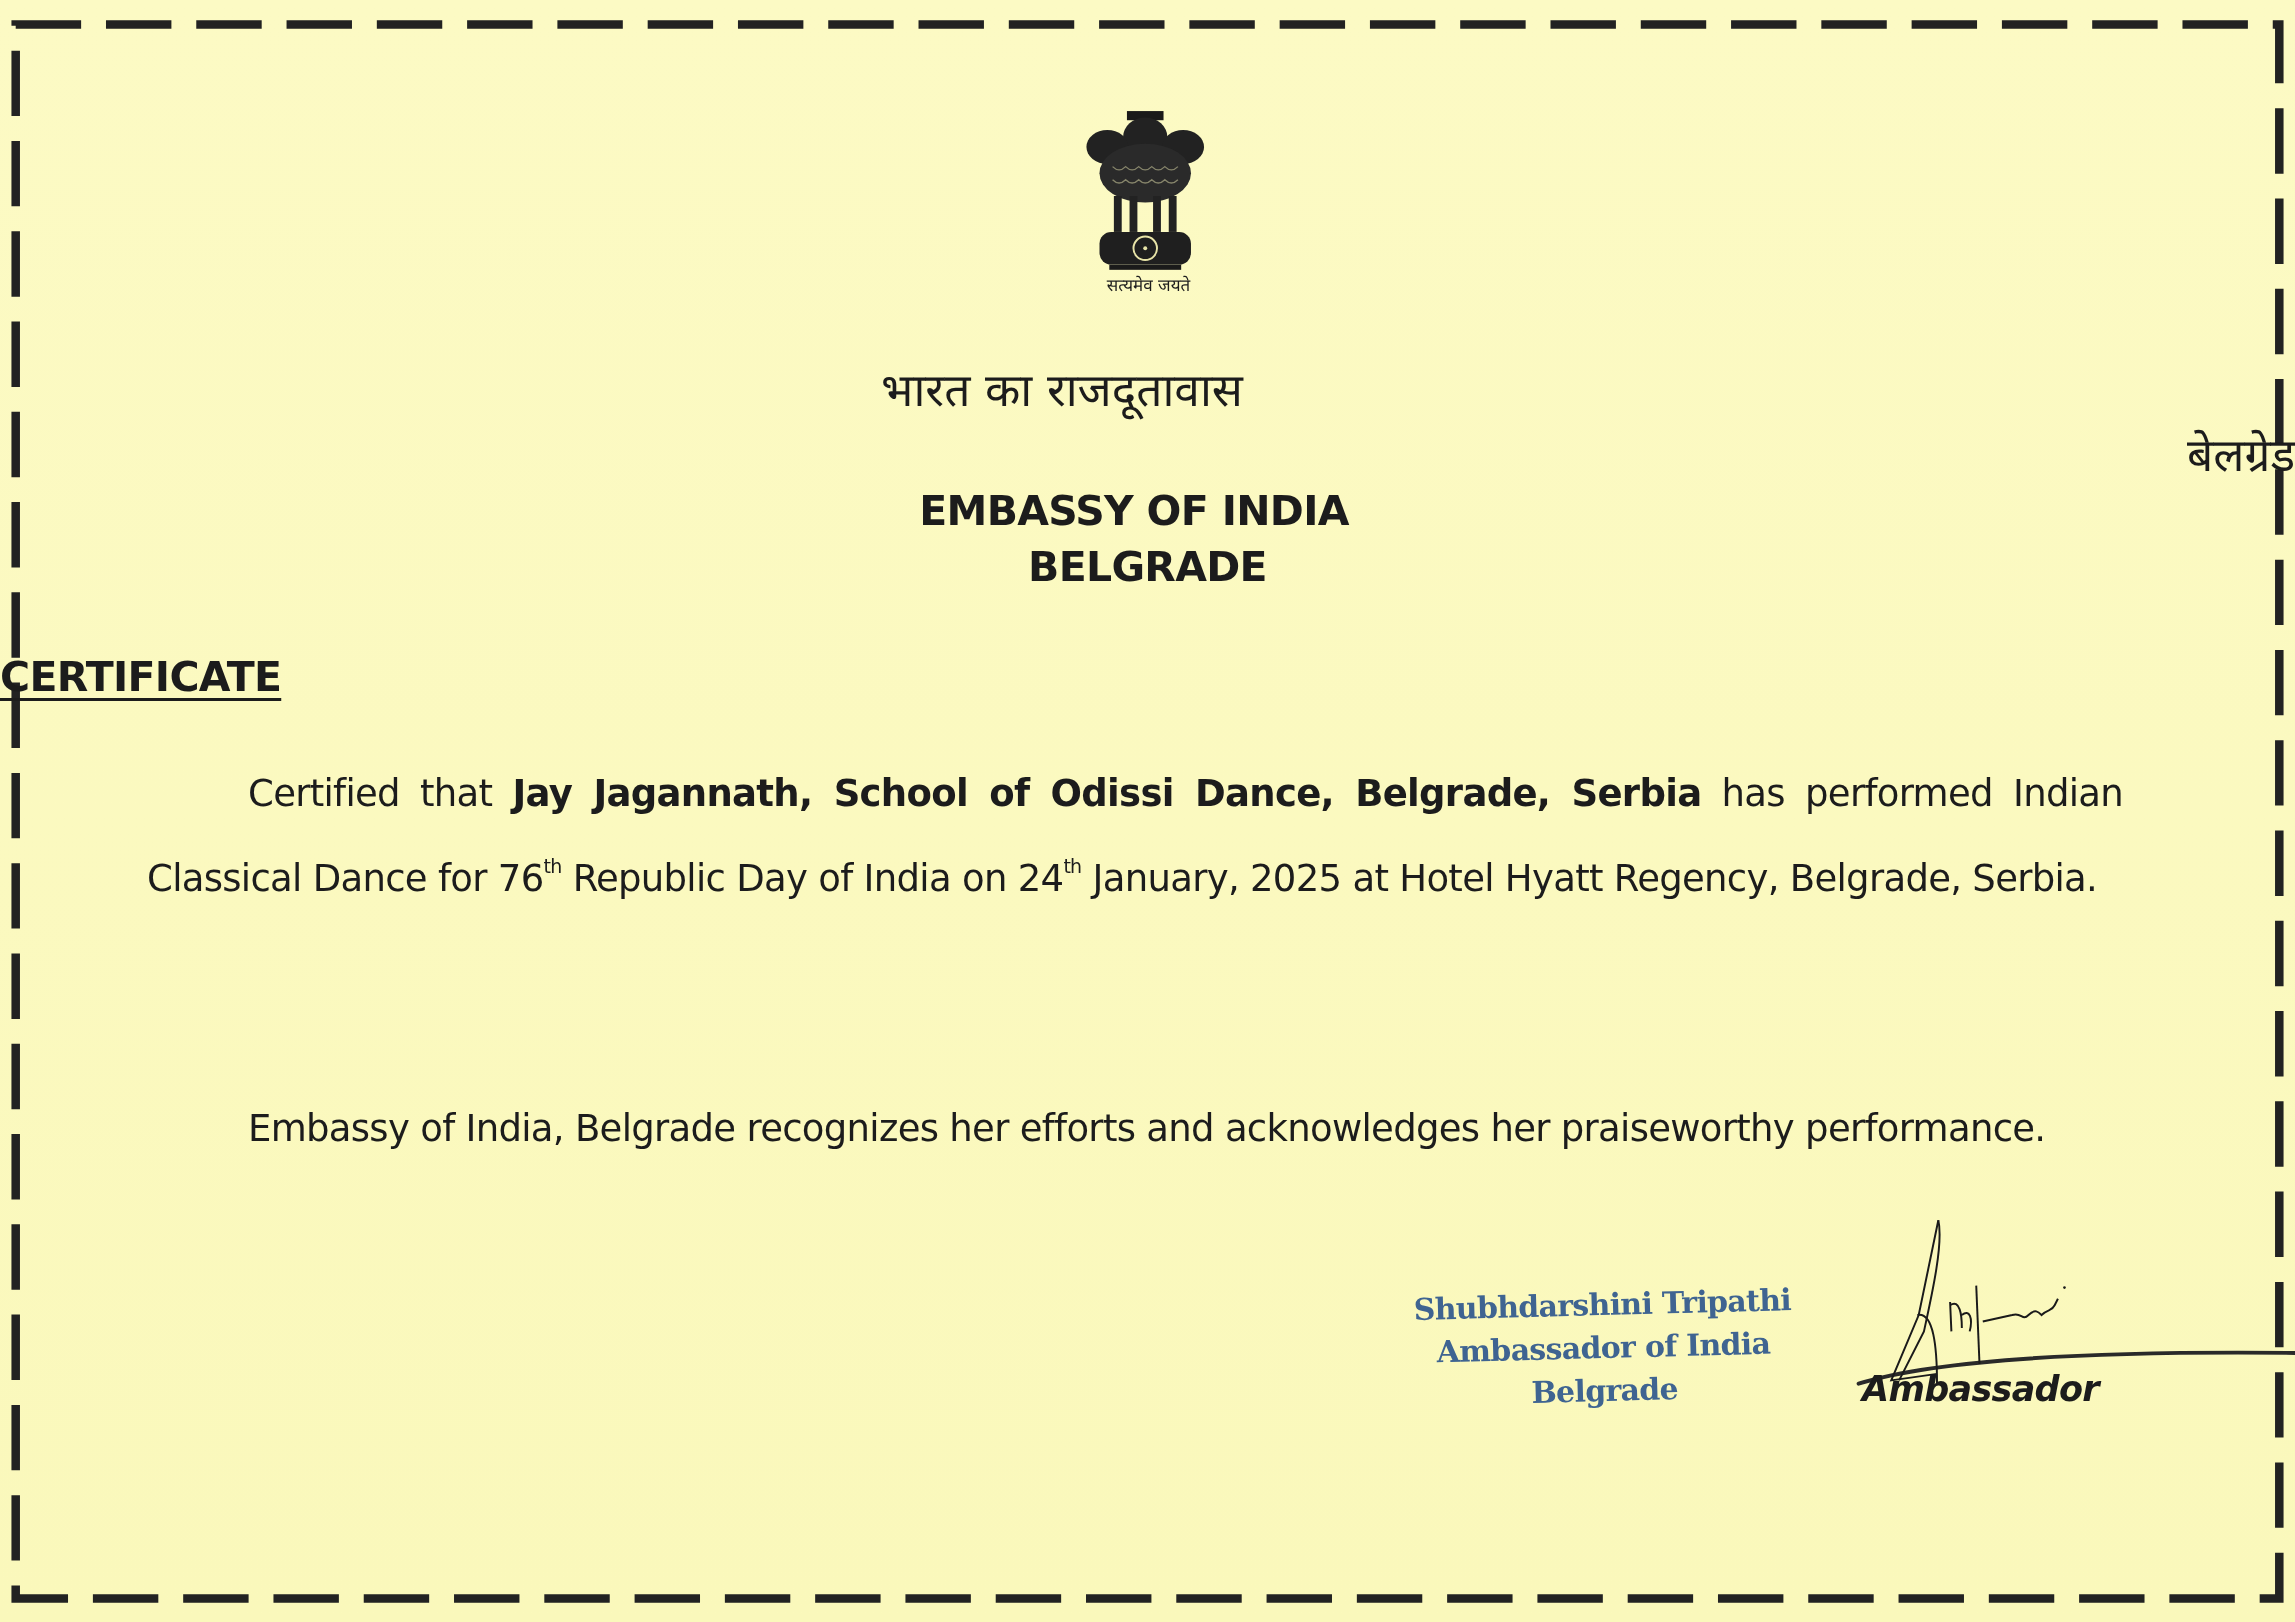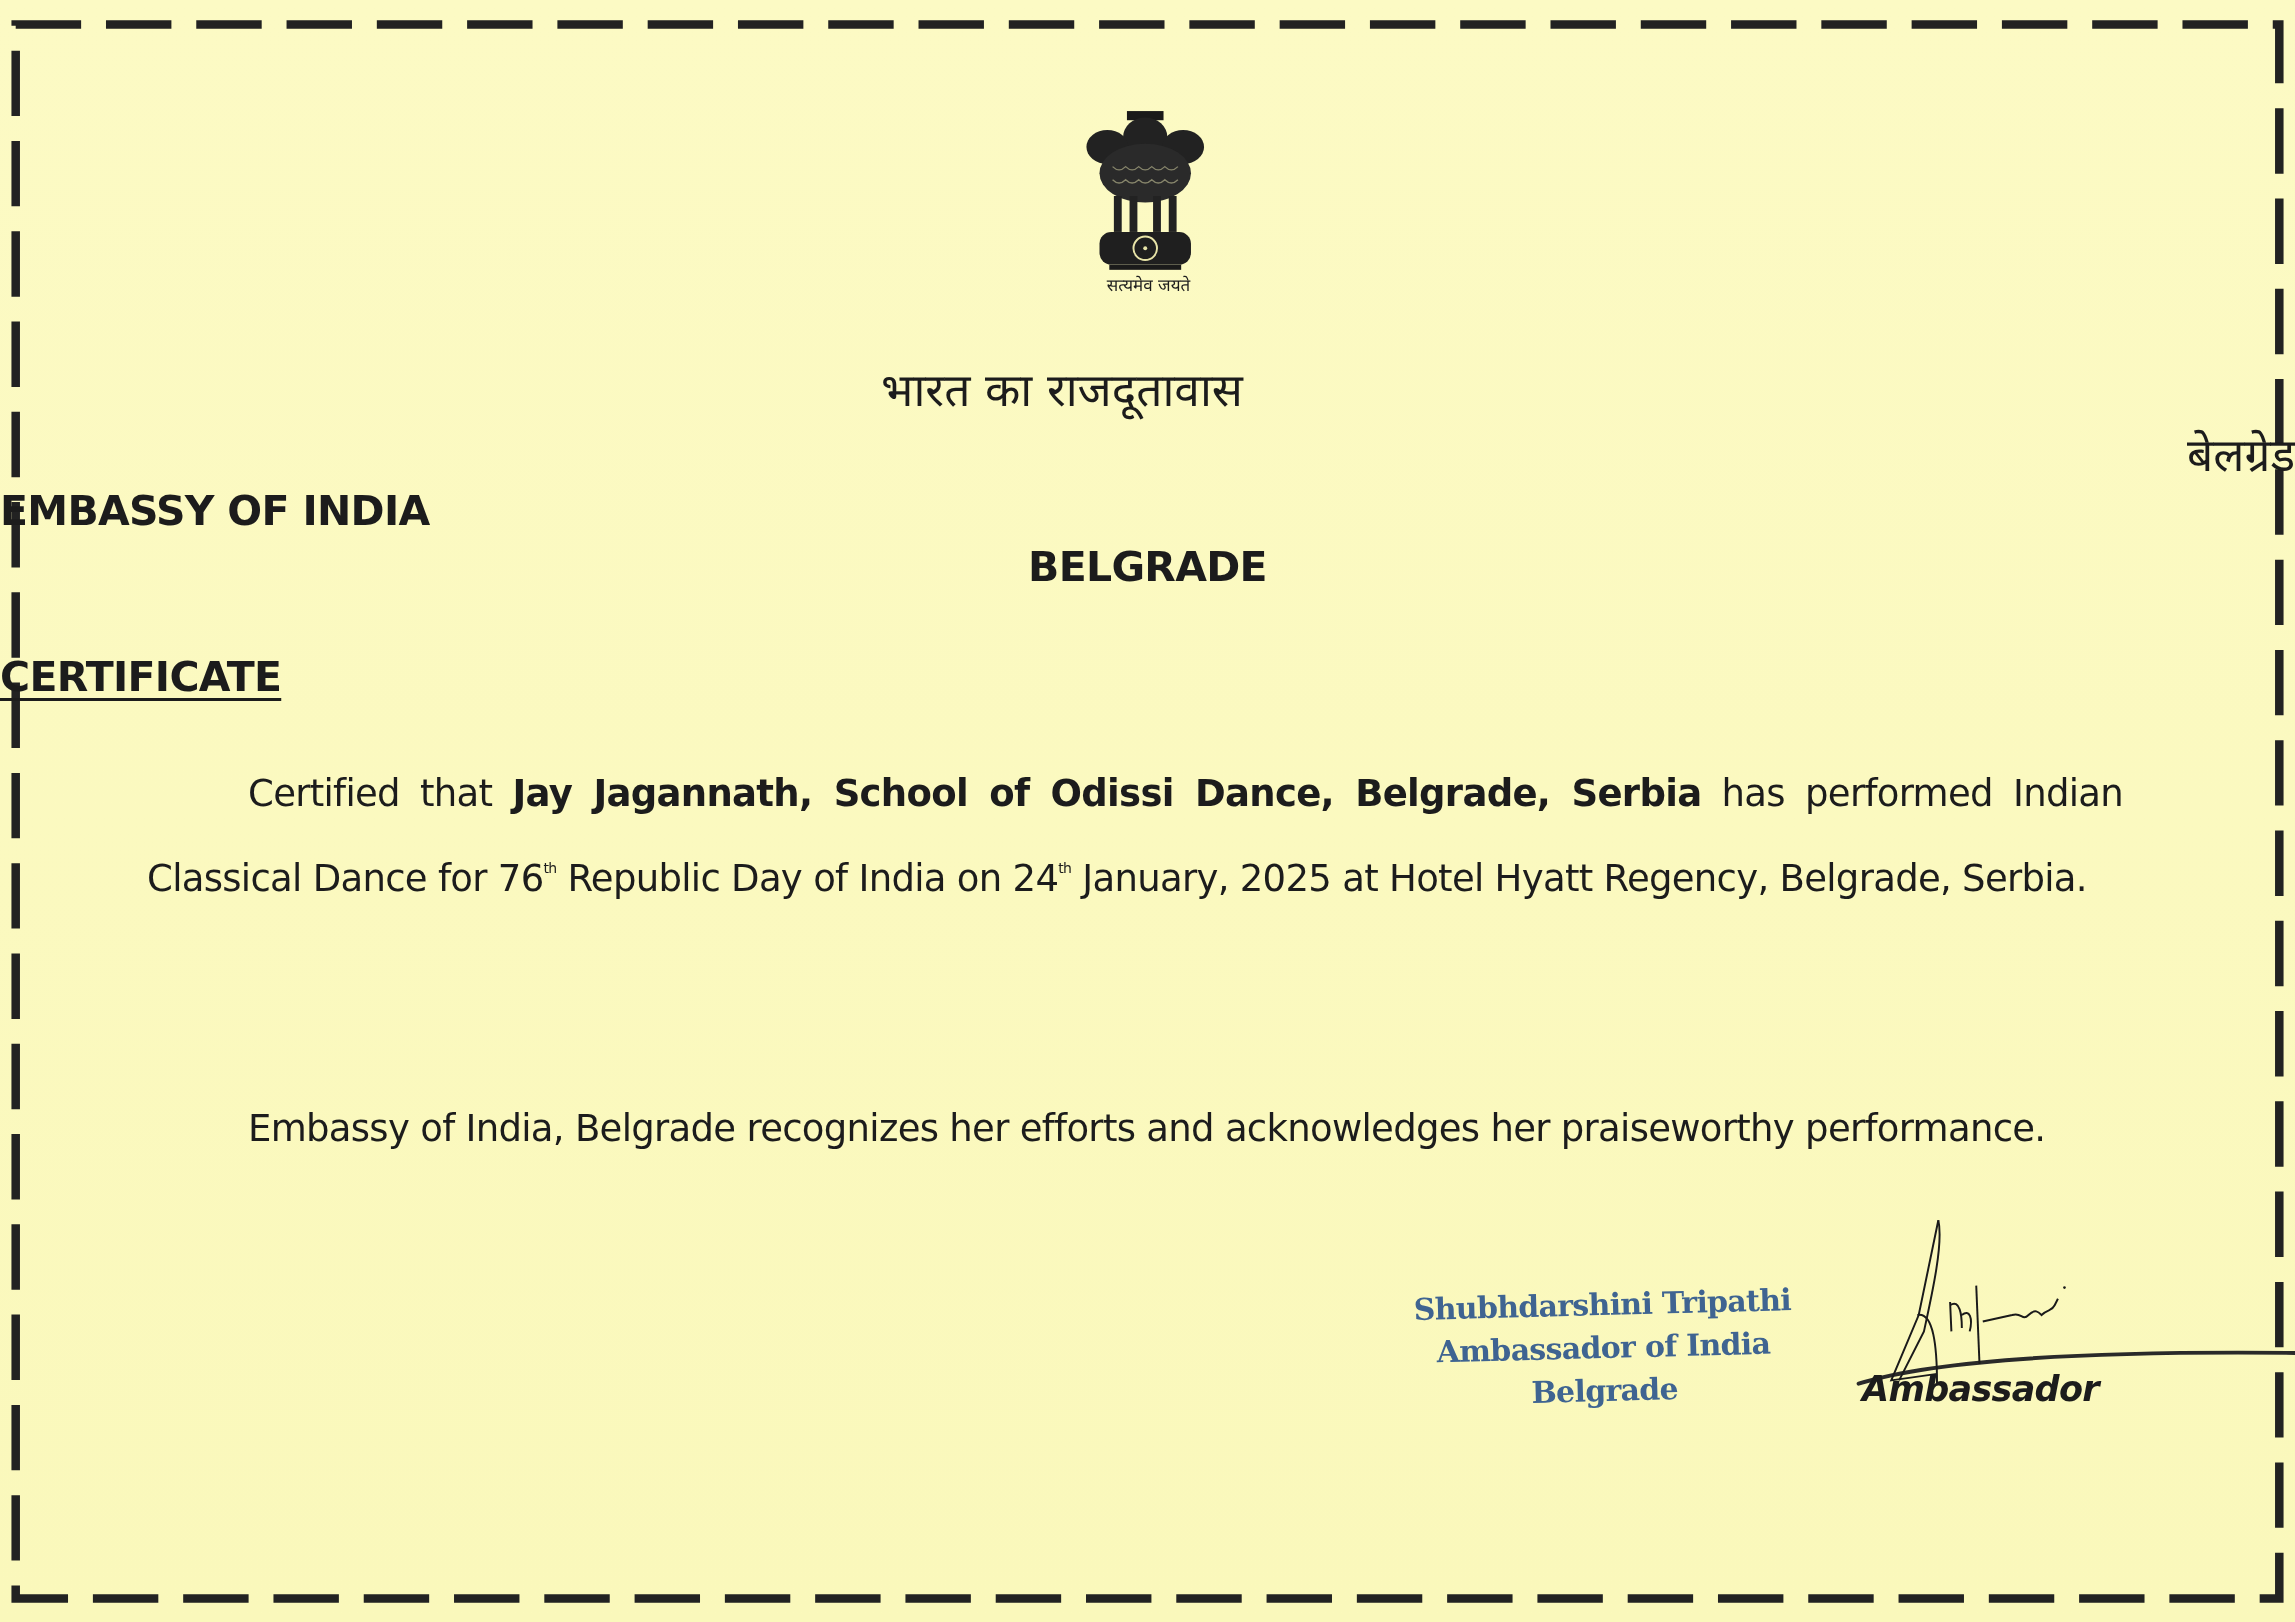--- a/index.html
+++ b/index.html
@@ -8,26 +8,26 @@
     background:#fbf9bf;
     position:relative;
     font-family:"DejaVu Sans", "Liberation Sans", sans-serif;
     color:#1c1c1c;
   }
   .page { position:absolute; inset:0; background:linear-gradient(180deg,#fcfac4 0%,#faf8bb 100%);padding-left:48px; }
   .border-svg { position:absolute; left:0; top:0; }
   .emblem { position:absolute; left:1073px; top:98px; width:151px; height:196px; }
   .hindi1 { position:absolute; left:0; width:2124px; top:357px; text-align:center; font-size:46px; }
   .hindi2 { position:absolute; left:0; width:2295px; top:422px; text-align:right; font-size:46px; }
-  .org1 { position:absolute; left:0; width:2268px; top:487px; font-size:41px; font-weight:bold; letter-spacing:-0.7px; }
+  .org1 { position:absolute; left:0; width:2268px; top:487px; text-align:center; font-size:41px; font-weight:bold; letter-spacing:-0.7px; }
   .org2 { position:absolute; left:0; width:2295px; top:543px; text-align:center; font-size:41px; font-weight:bold; letter-spacing:-0.7px; }
   .title { position:absolute; left:0; width:1940px; top:653px; font-size:41px; font-weight:bold; text-decoration:underline; text-underline-offset:6.5px; text-decoration-thickness:2.6px; letter-spacing:-0.7px; }
   .para { position:absolute; left:147px; width:1976px; font-size:37px; line-height:85px; text-align:justify; text-indent:101px; letter-spacing:-0.7px; }
   .para b { font-weight:bold; }
-  .para sup { font-size:14px; vertical-align:18.3px; line-height:0; }
+  .para sup { font-size:19px; vertical-align:18.3px; line-height:0; }
   .p1 { top:751px; }
   .p2 { top:1086px; }
   .stamp { position:absolute; left:1407px; top:1283px; width:393px; text-align:center; color:#3f6491; font-family:"DejaVu Serif", "Liberation Serif", serif; font-size:30px; line-height:43px; font-weight:bold; letter-spacing:-0.7px; transform:rotate(-1.5deg); }
   .sig { position:absolute; left:1845px; top:1217px; }
   .sig-label { position:absolute; left:1862px; top:1369px; font-size:35px; font-weight:bold; letter-spacing:-0.7px;font-style:italic; }
 </style>
 </head>
 <body>
 
 <div class="page">

